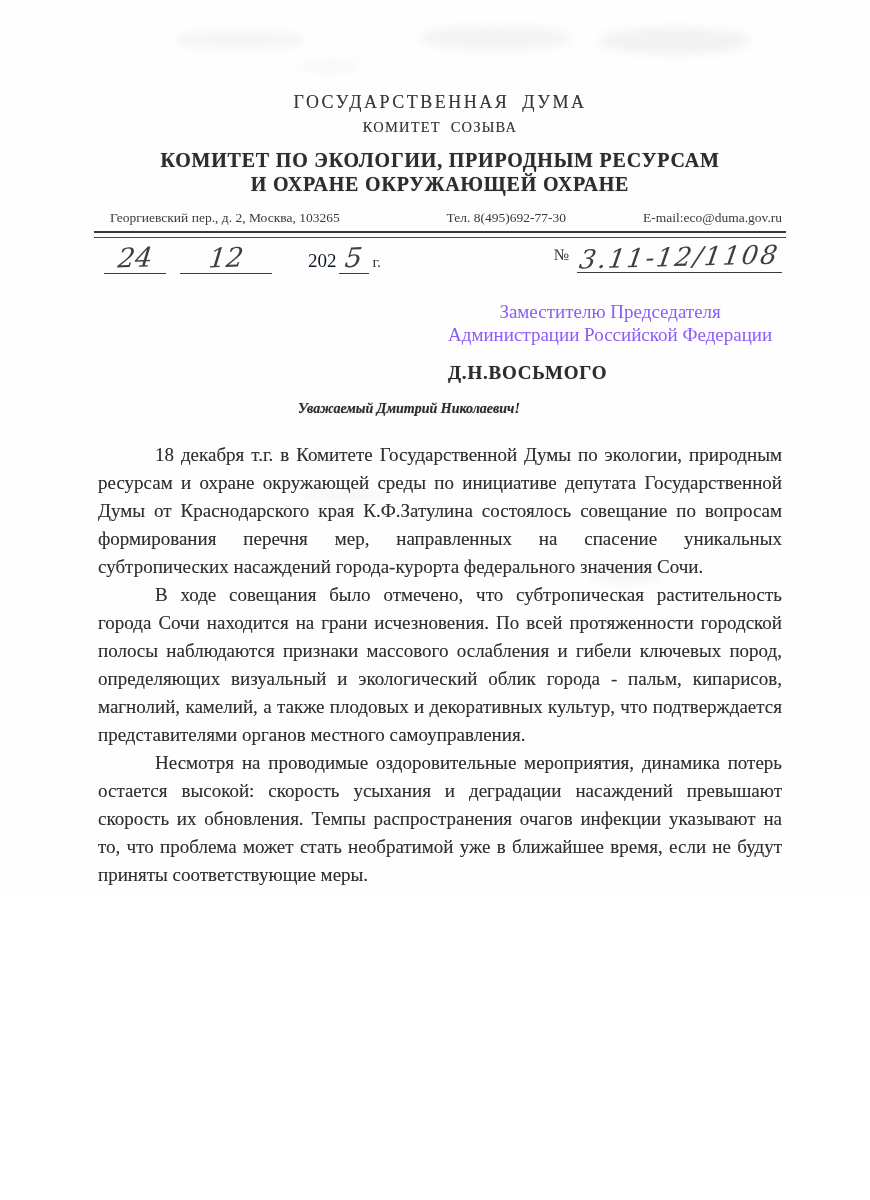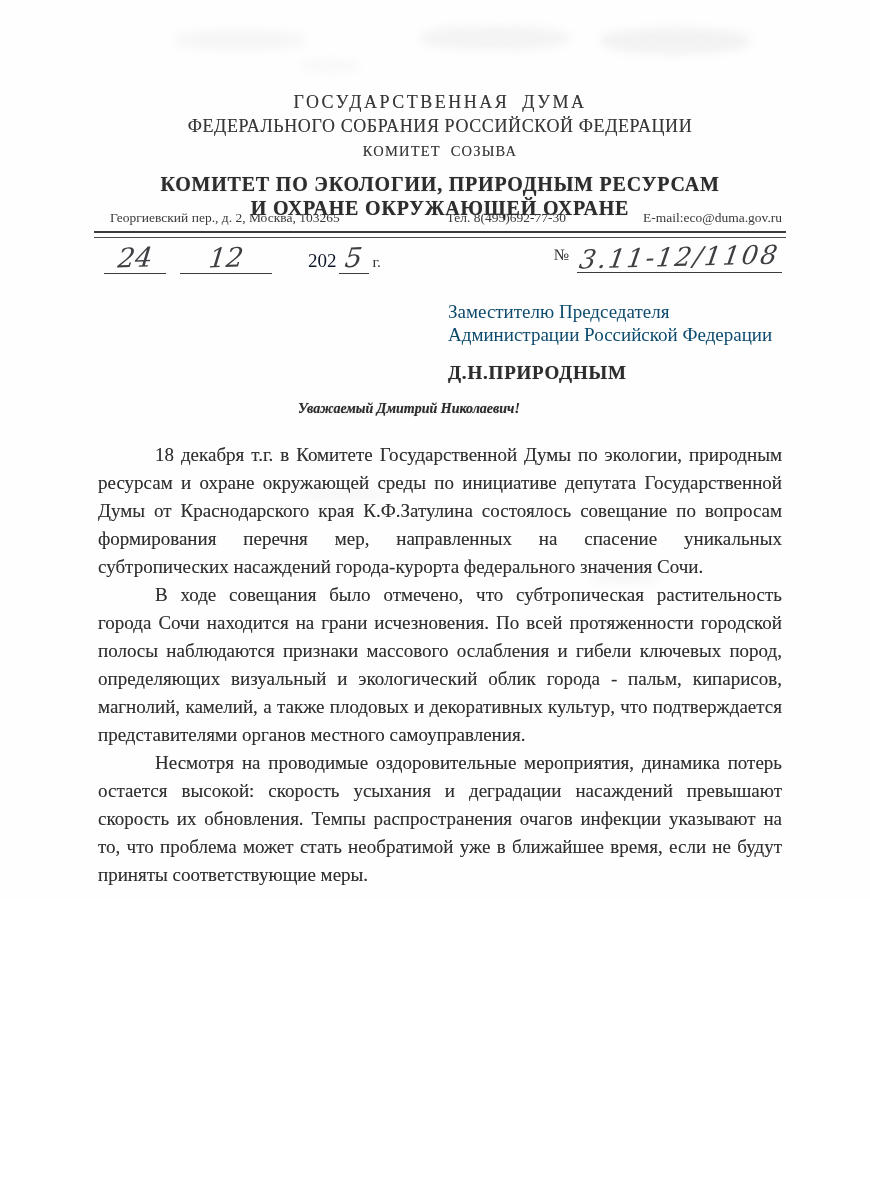--- a/index.html
+++ b/index.html
@@ -114,21 +114,22 @@
   .no-sign { font-size: 16px; color: #333; vertical-align: 6px; }
   .slot-number { width: 205px; margin-left: 8px; letter-spacing: 1px; }
   .slot-number .hw { font-size: 26px; letter-spacing: 2px; transform: skewX(-10deg) rotate(-1.5deg); }
   
   .addressee {
     position: absolute;
     top: 300px;
     left: 350px;
     font-size: 19px;
     line-height: 23px;
-    color: #0c4a6e;
+    color: #8b5cf6;
+    text-align: center;
   }
   .addressee-name {
     position: absolute;
     top: 362px;
     left: 350px;
     font-size: 19px;
     font-weight: bold;
     letter-spacing: 0.8px;
     color: #2d2d2d;
     text-shadow: 0 0 0.8px rgba(30,30,30,0.5);
@@ -183,21 +184,20 @@
   <div class="artifact a2"></div>
   <div class="artifact a3"></div>
   <div class="artifact a4"></div>
   <div class="artifact a5"></div>
   <div class="artifact a6"></div>
 
   <div class="content">
 
     <div class="letterhead">
       <div class="org-line1">ГОСУДАРСТВЕННАЯ  ДУМА</div>
-      <div class="org-line2">ФЕДЕРАЛЬНОГО СОБРАНИЯ РОССИЙСКОЙ ФЕДЕРАЦИИ</div>
       <div class="org-line3">КОМИТЕТ  СОЗЫВА</div>
       <div class="committee">
         <div class="line1">КОМИТЕТ ПО ЭКОЛОГИИ, ПРИРОДНЫМ РЕСУРСАМ</div>
         <div class="line2">И ОХРАНЕ ОКРУЖАЮЩЕЙ ОХРАНЕ</div>
       </div>
     </div>
 
     <div class="contact-row">
       <span>Георгиевский пер., д. 2, Москва, 103265</span>
       <span class="mid">Тел. 8(495)692-77-30</span>
@@ -213,21 +213,21 @@
       <div class="ref-right">
         <span class="no-sign">№</span><span class="slot slot-number"><span class="hw">3.11-12/1108</span></span>
       </div>
     </div>
 
     <div class="addressee">
       <div>Заместителю Председателя</div>
       <div>Администрации Российской Федерации</div>
     </div>
 
-    <div class="addressee-name">Д.Н.ПРИРОДНЫМ</div>
+    <div class="addressee-name">Д.Н.ВОСЬМОГО</div>
 
     <div class="salutation">Уважаемый Дмитрий Николаевич!</div>
 
     <div class="body-text">
       <p>18 декабря т.г. в Комитете Государственной Думы по экологии, природным ресурсам и охране окружающей среды по инициативе депутата Государственной Думы от Краснодарского края К.Ф.Затулина состоялось совещание по вопросам формирования перечня мер, направленных на спасение уникальных субтропических насаждений города-курорта федерального значения Сочи.</p>
       <p>В ходе совещания было отмечено, что субтропическая растительность города Сочи находится на грани исчезновения. По всей протяженности городской полосы наблюдаются признаки массового ослабления и гибели ключевых пород, определяющих визуальный и экологический облик города - пальм, кипарисов, магнолий, камелий, а также плодовых и декоративных культур, что подтверждается представителями органов местного самоуправления.</p>
       <p>Несмотря на проводимые оздоровительные мероприятия, динамика потерь остается высокой: скорость усыхания и деградации насаждений превышают скорость их обновления. Темпы распространения очагов инфекции указывают на то, что проблема может стать необратимой уже в ближайшее время, если не будут приняты соответствующие меры.</p>
     </div>
 
   </div>

